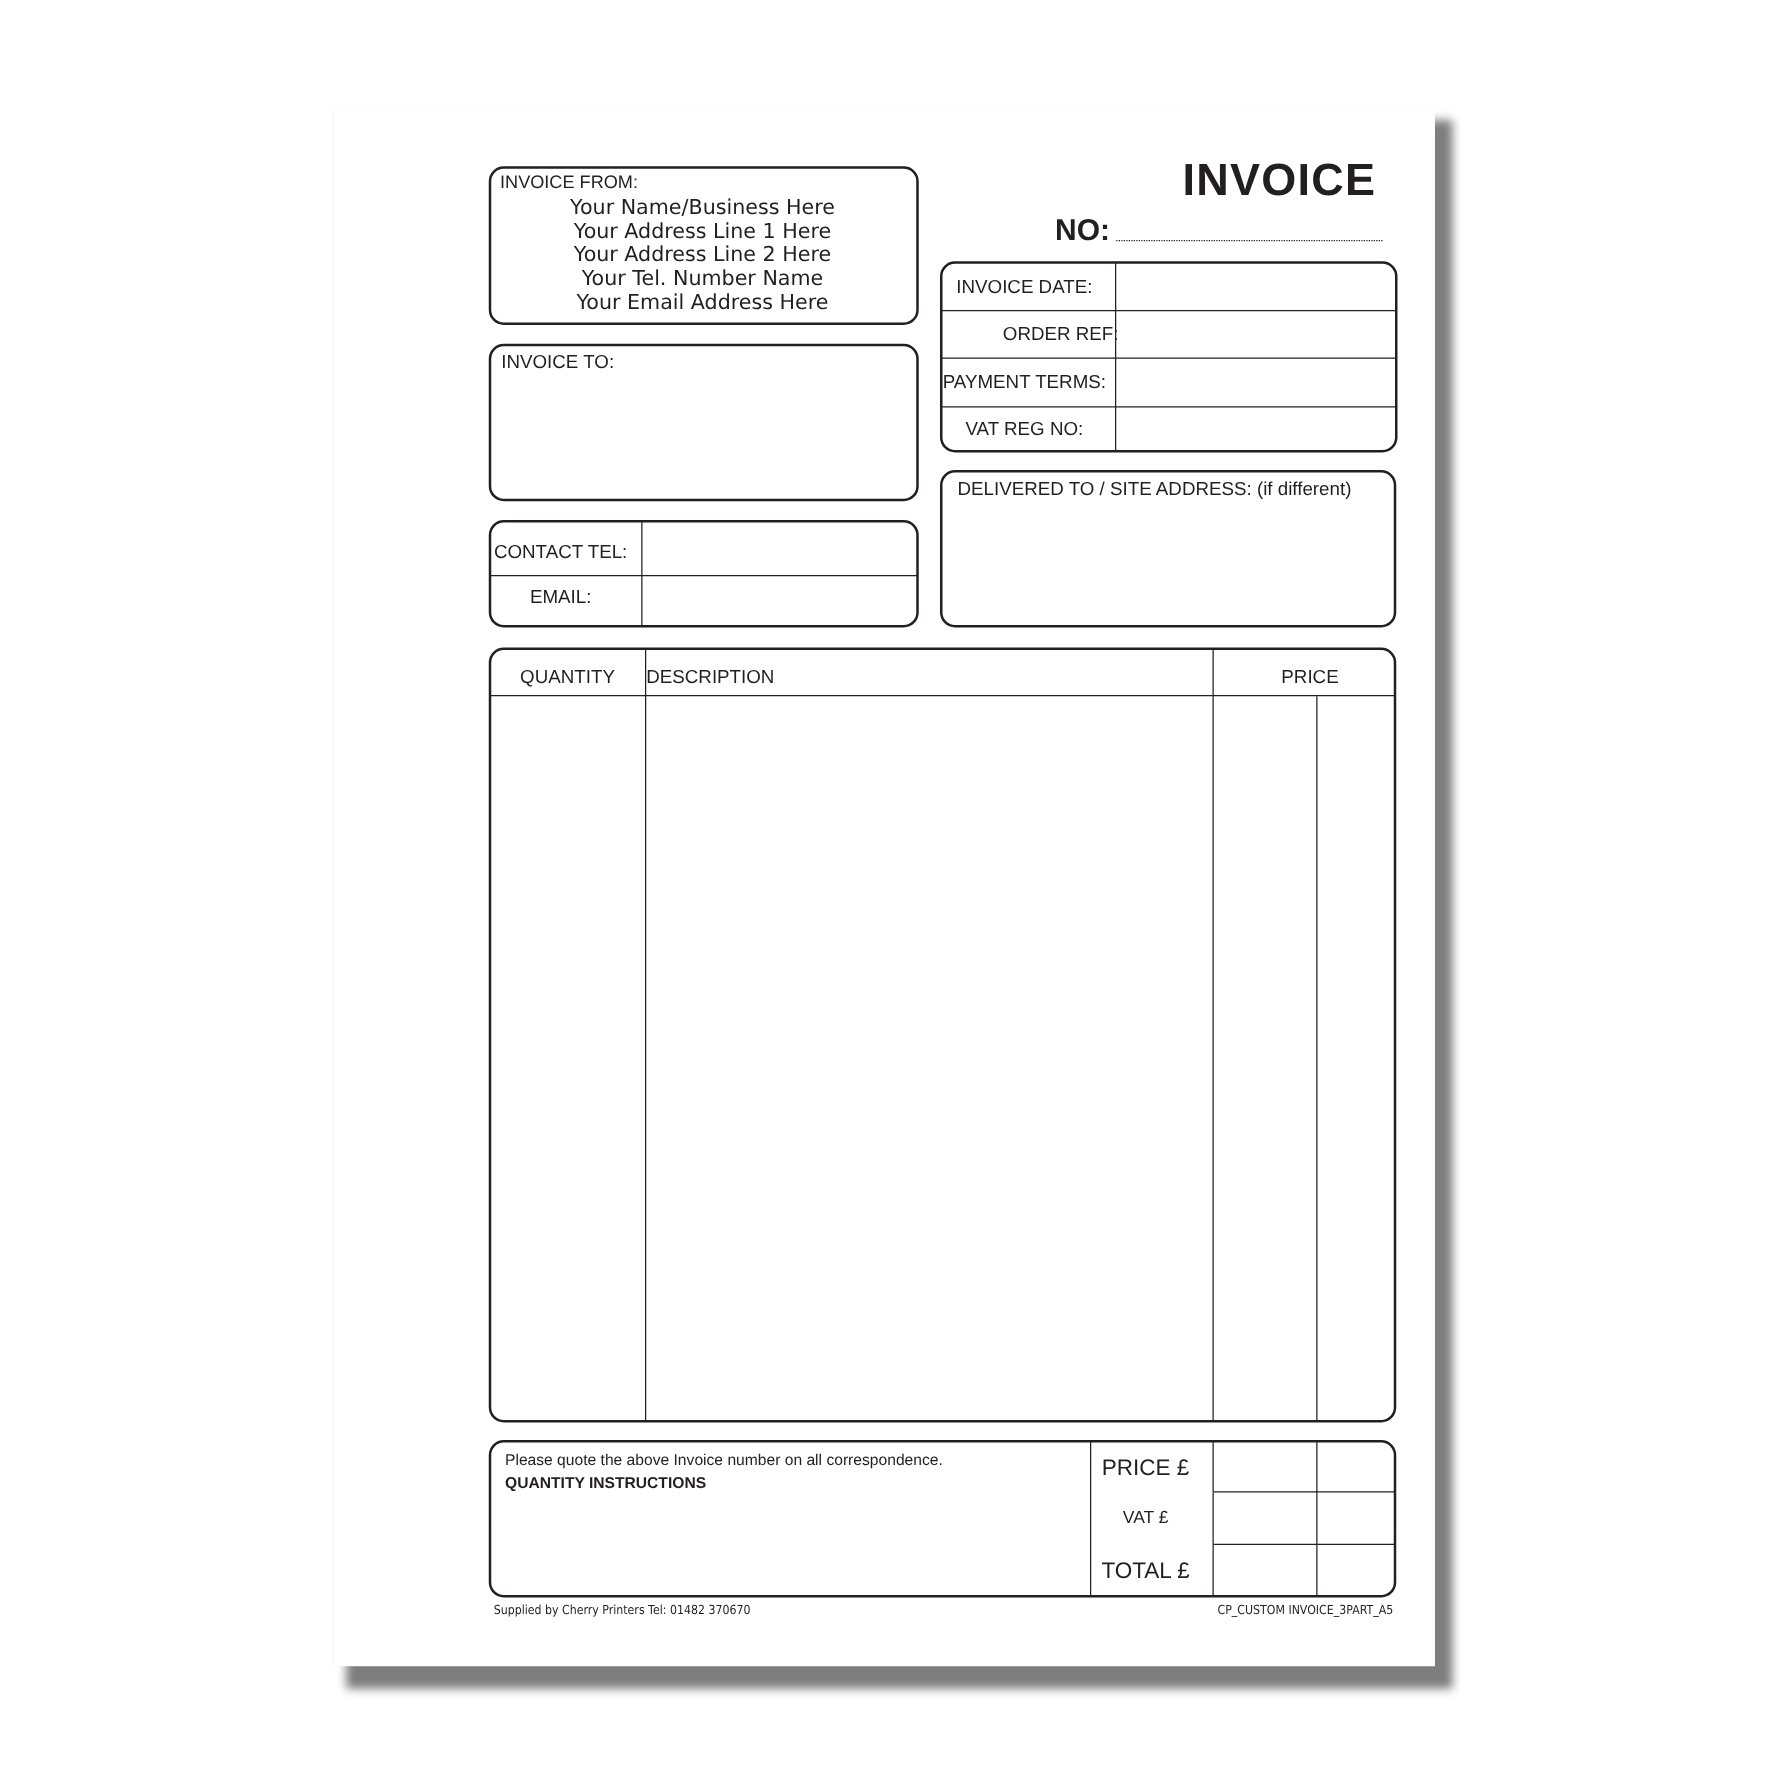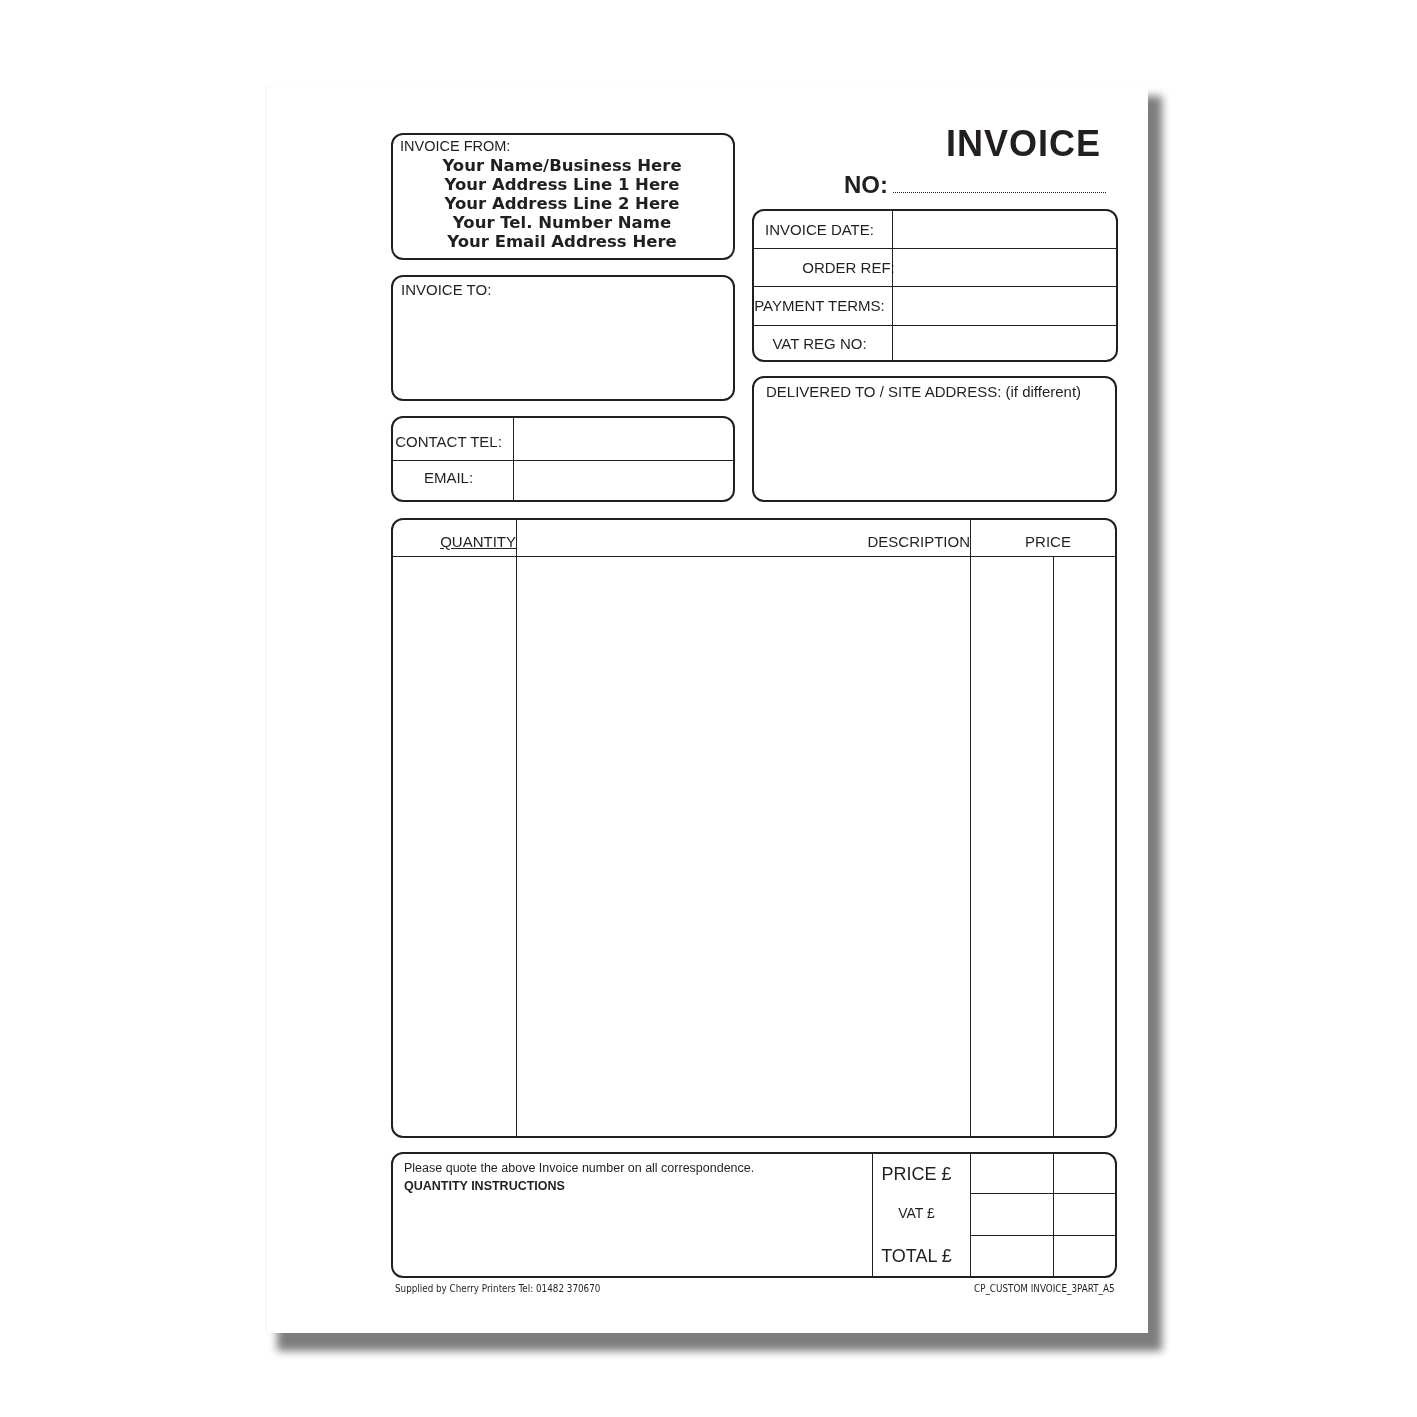--- a/index.html
+++ b/index.html
@@ -24,21 +24,21 @@
     position: absolute; left: 946px; top: 123px; font-size: 36px; font-weight: bold;
     letter-spacing: 1px; font-family: "Liberation Sans", sans-serif;
   }
   .no-label { position: absolute; left: 844px; top: 171px; font-size: 24px; font-weight: bold; }
   .no-dots {
     position: absolute; left: 893px; top: 192px; width: 213px; height: 0;
     border-bottom: 1.5px dotted #231f20;
   }
   .from-lines {
     position: absolute; left: 392px; top: 156px; width: 340px; text-align: center;
-    font-family: "DejaVu Sans", sans-serif; font-size: 16.5px; line-height: 19px; font-weight: bold;
+    font-family: "DejaVu Sans", sans-serif; font-size: 16.5px; line-height: 19px;
   }
   .hline { position: absolute; height: 0; border-top: 1.5px solid #231f20; }
   .vline { position: absolute; width: 0; border-left: 1.5px solid #231f20; }
   .rt { text-align: center; }
   .footer { position: absolute; font-size: 10px; font-family: "DejaVu Sans", sans-serif; color: #231f20; transform: scaleX(0.88); transform-origin: left; }
 </style>
 </head>
 <body>
 
 <div class="shadow"></div>
@@ -84,22 +84,22 @@
 <div style="position:absolute;left:894px;top:327px;width:221px;height:33px;"></div>
 
 <div class="box" style="left:752px;top:376px;width:365px;height:126px;"></div>
 <div class="lbl" style="left:766px;top:383px;">DELIVERED TO / SITE ADDRESS: (if different)</div>
 
 <div class="box" style="left:391px;top:518px;width:726px;height:620px;"></div>
 <div class="hline" style="left:392px;top:556px;width:724px;"></div>
 <div class="vline" style="left:516px;top:519px;height:618px;"></div>
 <div class="vline" style="left:970px;top:519px;height:618px;"></div>
 <div class="vline" style="left:1053px;top:557px;height:580px;"></div>
-<div class="lbl" style="left:392px;top:533px;width:124px;text-align:right;text-decoration:underline;">QUANTITY</div>
-<div class="lbl" style="left:517px;top:533px;width:453px;text-align:right;">DESCRIPTION</div>
+<div class="lbl" style="left:392px;top:533px;width:124px;text-align:center;">QUANTITY</div>
+<div class="lbl" style="left:517px;top:533px;width:453px;text-align:left;">DESCRIPTION</div>
 <div class="lbl" style="left:980px;top:533px;width:136px;text-align:center;">PRICE</div>
 <div style="position:absolute;left:394px;top:559px;width:121px;height:576px;"></div>
 <div style="position:absolute;left:518px;top:559px;width:451px;height:576px;"></div>
 <div style="position:absolute;left:972px;top:559px;width:80px;height:576px;"></div>
 <div style="position:absolute;left:1055px;top:559px;width:59px;height:576px;"></div>
 
 <div class="box" style="left:391px;top:1152px;width:726px;height:126px;"></div>
 <div class="vline" style="left:872px;top:1153px;height:124px;"></div>
 <div class="vline" style="left:970px;top:1153px;height:124px;"></div>
 <div class="vline" style="left:1053px;top:1153px;height:124px;"></div>

